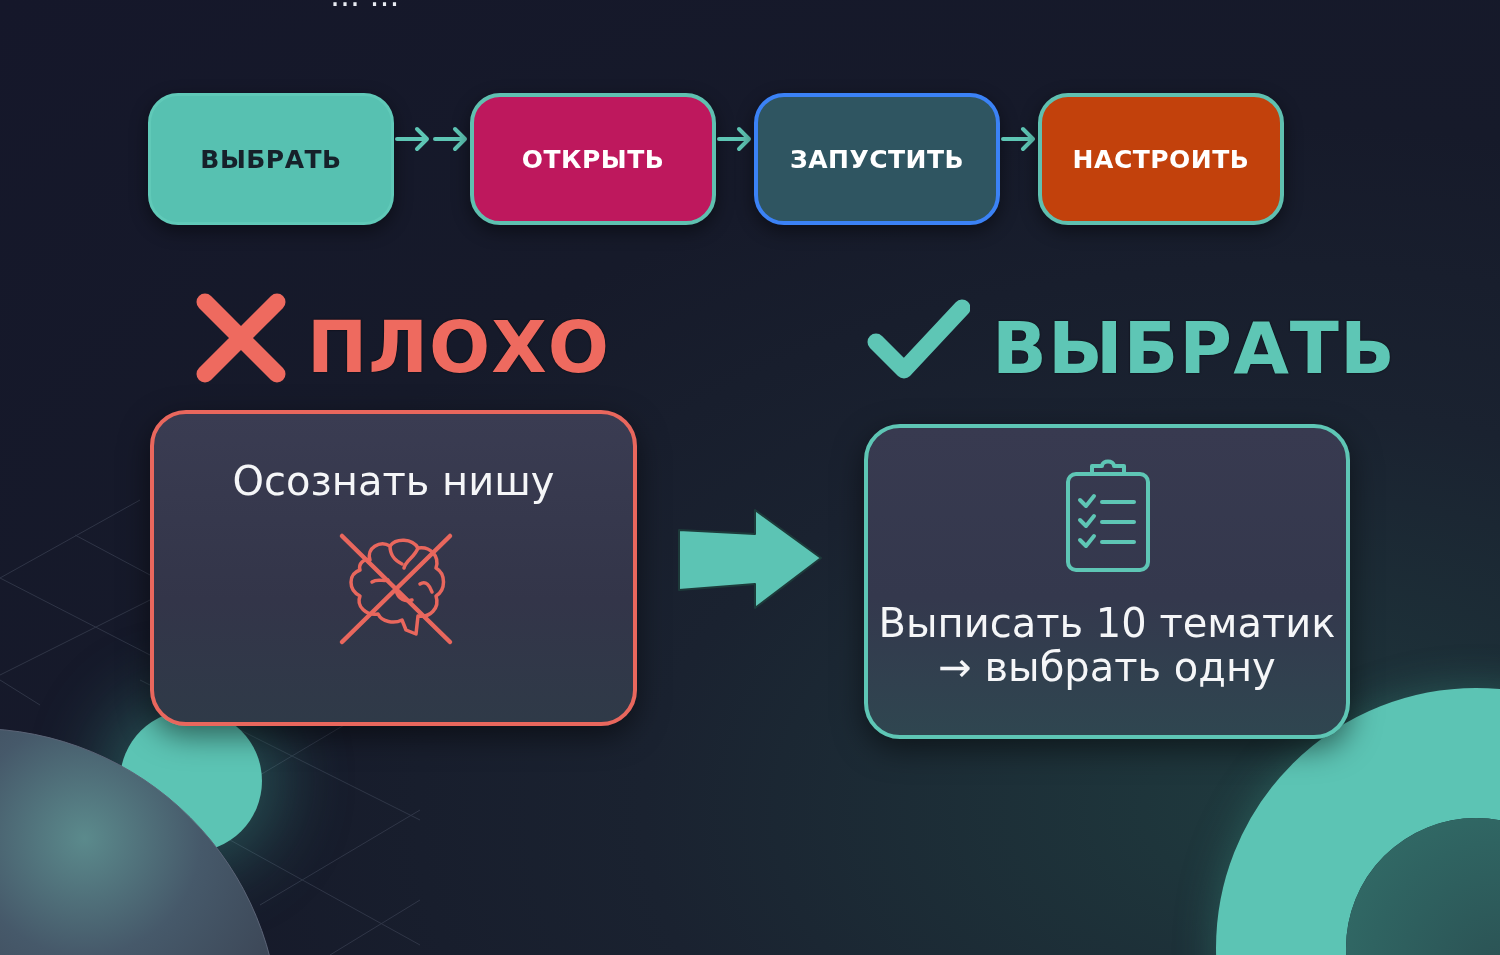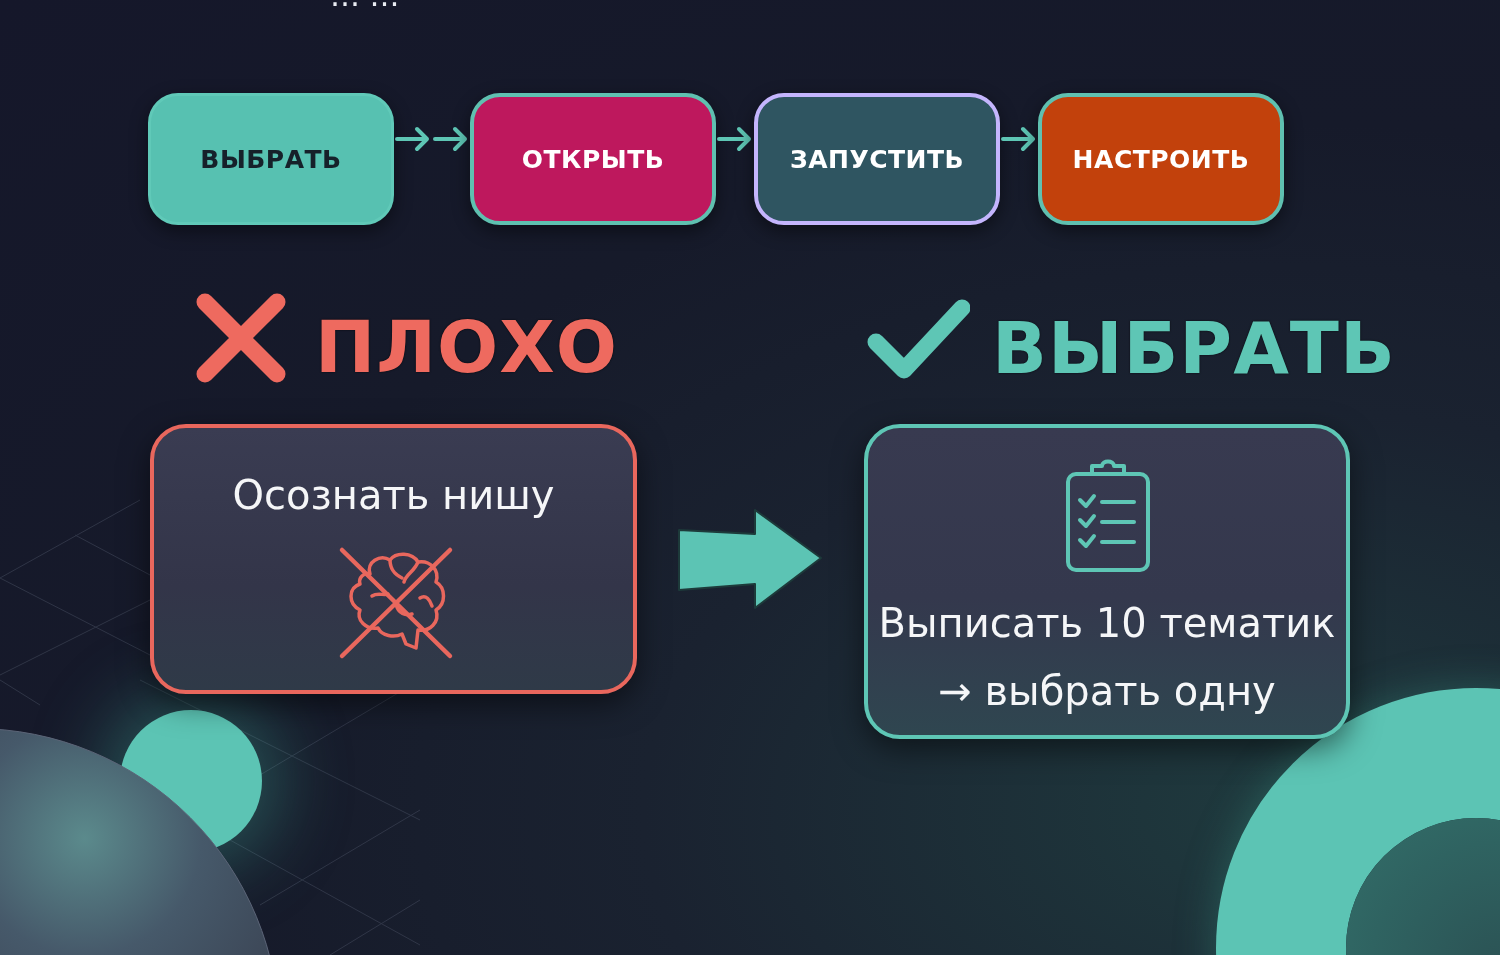--- a/index.html
+++ b/index.html
@@ -28,54 +28,54 @@
       border-radius: 30px;
       display: flex; align-items: center; justify-content: center;
       font-family: "DejaVu Sans", sans-serif;
       font-weight: bold; font-size: 25px; letter-spacing: 0.5px;
       box-shadow: 0 6px 18px rgba(0,0,0,0.45);
       margin-top: 40px;
     }
     .step.s1 { background: #57c1b1; color: #16212a; border: 3px solid #60c9b8; }
     .step.s2 { background: #4d9589; color: #fff; border: 4px solid #62c2b2; }
     .step.s3 { background: #be185d; color: #fff; border: 4px solid #5fc0b0; }
-    .step.s4 { background: #2f5561; color: #fff; border: 4px solid #c4b5fd; }
+    .step.s4 { background: #2f5561; color: #fff; border: 4px solid #3b82f6; }
     .step.s5 { background: #c2410c; color: #fff; border: 4px solid #5fc0b0; }
     .step-arrow {
       width: 38px; height: 30px; display: flex; align-items: center; justify-content: center;
     }
 
     
     .verdict {
       position: absolute; display: flex; align-items: center;
       font-family: "DejaVu Sans", sans-serif; font-weight: bold;
       font-size: 72px; letter-spacing: 1px;
     }
     .verdict.bad { left: 195px; top: 292px; color: #ee6a5f; }
     .verdict.good { left: 866px; top: 298px; color: #5ec6b5; }
     .verdict .label { text-shadow: 0 0 2px rgba(0,0,0,0.8); }
-    .verdict.bad .label { margin-left: 28px; }
+    .verdict.bad .label { margin-left: 20px; }
     .verdict.good .label { margin-left: 22px; }
 
     
     .card {
       position: absolute; border-radius: 36px;
       background: linear-gradient(180deg, #3a3c52 0%, #333549 60%, #2f3a48 100%);
       box-shadow: 0 10px 30px rgba(0,0,0,0.5);
     }
-    .card.bad { left: 150px; top: 424px; width: 487px; height: 270px; border: 4px solid #e9675d; }
+    .card.bad { left: 150px; top: 410px; width: 487px; height: 316px; border: 4px solid #e9675d; }
     .card.good { left: 864px; top: 424px; width: 486px; height: 315px; border: 4px solid #5ec6b5;
       background: linear-gradient(180deg, #383a50 0%, #34384d 55%, #2f4650 100%); }
     .card .title {
       position: absolute; left: 0; right: 0; text-align: center;
       font-family: "DejaVu Sans", sans-serif; font-size: 40px; color: #f5f6f8;
     }
     .card.bad .title { top: 44px; }
     .card.good .line1 { top: 172px; }
-    .card.good .line2 { top: 240px; text-align: center; }
+    .card.good .line2 { top: 216px; text-align: center; }
     .brain-icon { position: absolute; left: 182px; top: 116px; }
     .clipboard-icon { position: absolute; left: 196px; top: 30px; }
 
     .big-arrow { position: absolute; left: 675px; top: 508px; }
 
     
     .deco-teal-dot {
       position: absolute; left: 120px; top: 710px; width: 142px; height: 142px; border-radius: 50%;
       background: #5cc4b4;
       box-shadow: 0 0 70px 20px rgba(70,180,160,0.35);

